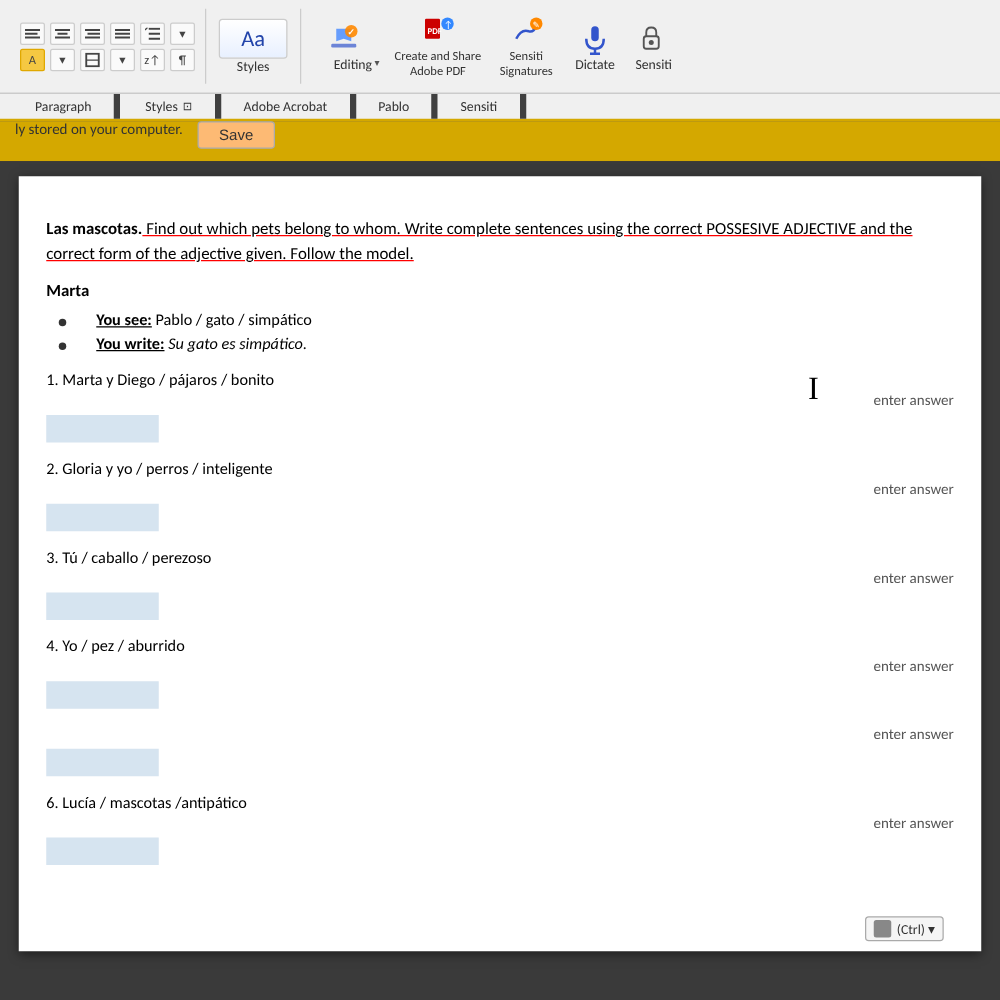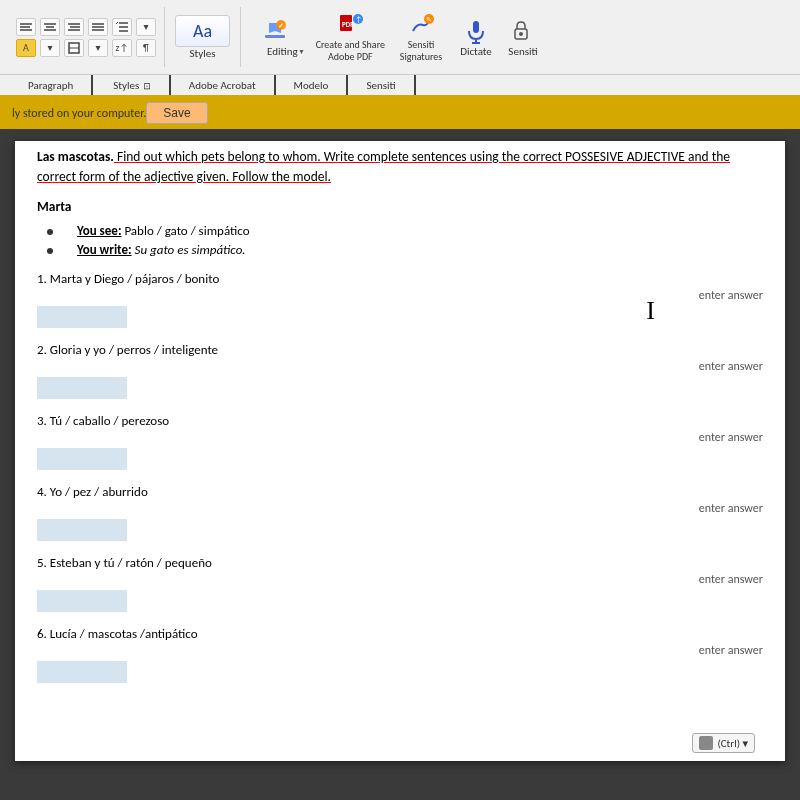--- a/index.html
+++ b/index.html
@@ -65,31 +65,31 @@
       gap: 0;
     }
 
     .ribbon-label {
       font-size: 11px;
       color: #333;
       padding: 0 18px;
       height: 100%;
       display: flex;
       align-items: center;
-      border-right: 2px solid #404040;
+      border-right: 5px solid #404040;
     }
 
     
     .save-bar {
       background: #d4a800;
       height: 32px;
       display: flex;
-      align-items: center;
+      align-items: flex-start;
       padding: 0 12px;
-      gap: 0;
+      gap: 12px;
     }
 
     .save-bar-text {
       font-size: 12px;
       color: #333;
     }
 
     .save-btn {
       background: #fdba74;
       border: 1px solid #aaa;
@@ -105,21 +105,21 @@
     .doc-area {
       background: #3a3a3a;
       padding: 12px 15px;
       height: calc(800px - 75px - 22px - 32px);
       overflow-y: auto;
       position: relative;
     }
 
     .doc-page {
       background: white;
-      padding: 6px 22px;
+      padding: 32px 22px;
       min-height: 620px;
       position: relative;
       box-shadow: 0 2px 8px rgba(0,0,0,0.5);
     }
 
     .doc-title {
       font-size: 13.5px;
       color: #000;
       line-height: 1.5;
       margin-bottom: 10px;
@@ -436,21 +436,21 @@
 </div>
 
 <div class="ribbon-labels">
   <div class="ribbon-label">Paragraph</div>
   <div style="width:2px;"></div>
   <div class="ribbon-label">
     <span>Styles</span>
     <span style="margin-left:4px; font-size:9px;">⊡</span>
   </div>
   <div class="ribbon-label">Adobe Acrobat</div>
-  <div class="ribbon-label">Modelo</div>
+  <div class="ribbon-label">Pablo</div>
   <div class="ribbon-label">Sensiti</div>
 </div>
 
 <div class="save-bar">
   <span class="save-bar-text">ly stored on your computer.</span>
   <button class="save-btn">Save</button>
 </div>
 
 <div class="doc-area">
   <div class="doc-page">
@@ -504,23 +504,20 @@
 
       <div class="exercise-item">
         <p class="exercise-question">
           <span>4.</span> <span>Yo / pez / aburrido</span>
         </p>
         <p class="exercise-hint">enter answer</p>
         <input class="answer-input" type="text" style="">
       </div>
 
       <div class="exercise-item">
-        <p class="exercise-question">
-          <span>5.</span> <span>Esteban y tú / ratón / pequeño</span>
-        </p>
         <p class="exercise-hint">enter answer</p>
         <input class="answer-input" type="text" style="">
       </div>
 
       <div class="exercise-item">
         <p class="exercise-question">
           <span>6.</span> <span>Lucía / mascotas /antipático</span>
         </p>
         <p class="exercise-hint">enter answer</p>
         <input class="answer-input" type="text" style="">

